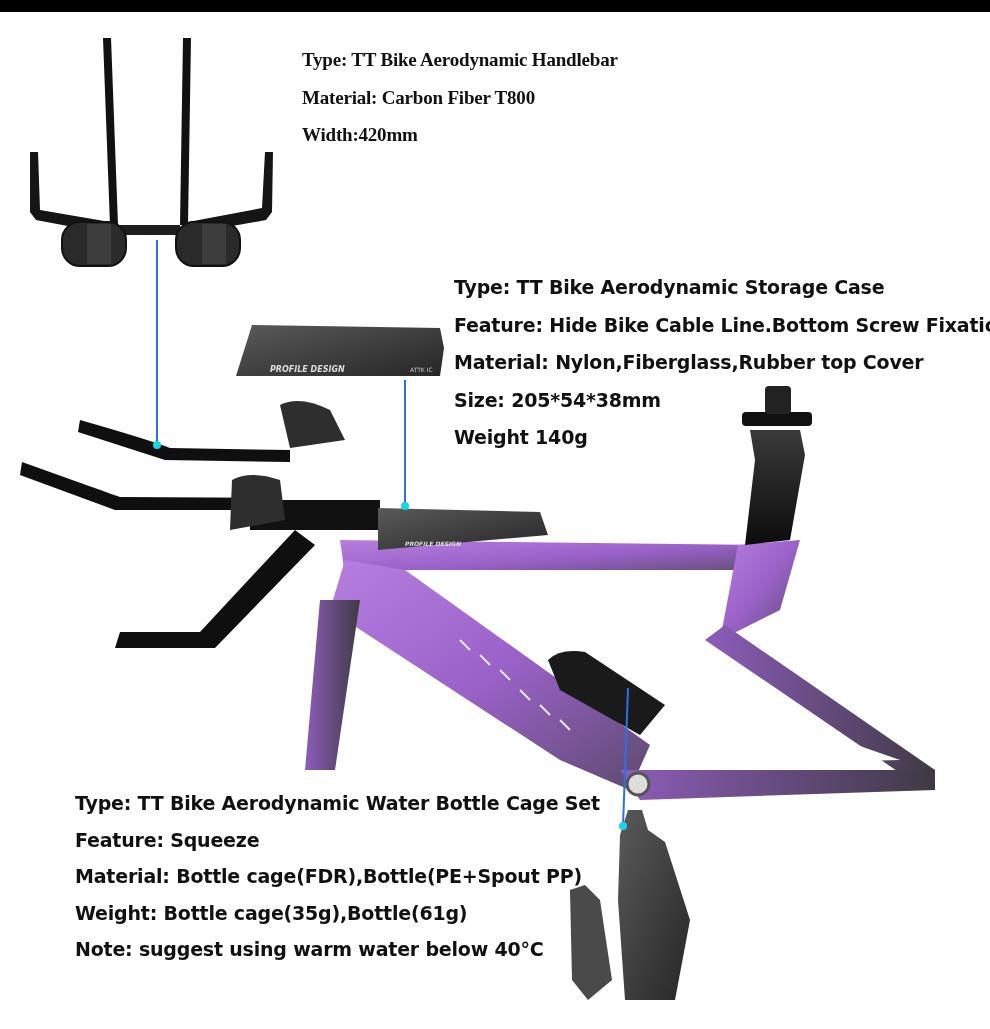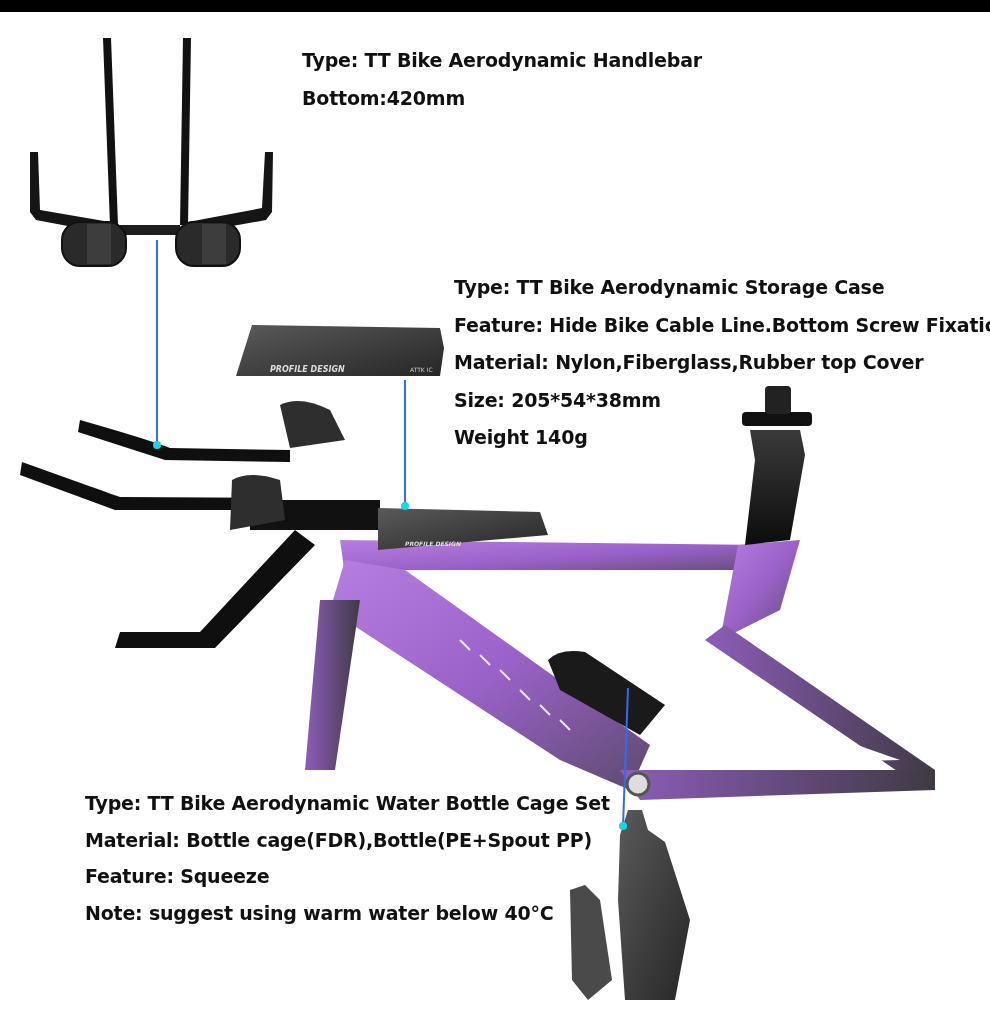--- a/index.html
+++ b/index.html
@@ -1,25 +1,25 @@
 <!DOCTYPE html>
 <html><head>
 <meta charset="utf-8">
 <style>
   html, body { margin: 0; padding: 0; background: #ffffff; }
   body { width: 990px; height: 1029px; position: relative; overflow: hidden; font-family: "DejaVu Sans", "Liberation Sans", sans-serif; color: #111; }
   .topbar { position: absolute; left: 0; top: 0; width: 990px; height: 12px; background: #000; }
   .art { position: absolute; left: 0; top: 0; width: 990px; height: 1029px; }
   .spec { position: absolute; margin: 0; padding: 0; list-style: none; }
   .spec li { font-weight: bold; font-size: 19px; white-space: nowrap; letter-spacing: -0.2px; }
-  .spec-handlebar { left: 302px; top: 46px; }
+  .spec-handlebar { left: 302px; top: 46px; font-family: Liberation Serif, serif; }
   .spec-handlebar li { height: 37.5px; line-height: 28px; }
   .spec-case { left: 454px; top: 273px; }
   .spec-case li { height: 37.5px; line-height: 28px; }
-  .spec-bottle { left: 85px; top: 789px; }
+  .spec-bottle { left: 75px; top: 789px; }
   .spec-bottle li { height: 36.6px; line-height: 28px; }
 </style>
 </head>
 <body>
 
 <div class="topbar"></div>
 
 <svg class="art" viewBox="0 0 990 1029" xmlns="http://www.w3.org/2000/svg">
   <defs>
     <linearGradient id="purp" x1="0" y1="0" x2="1" y2="1">
@@ -119,29 +119,31 @@
     <circle cx="157" cy="445" r="4" fill="#18d6e6"></circle>
     <line x1="405" y1="380" x2="405" y2="506" stroke="#2f6fe6" stroke-width="2"></line>
     <circle cx="405" cy="506" r="4" fill="#18d6e6"></circle>
     <line x1="628" y1="688" x2="623" y2="826" stroke="#2f6fe6" stroke-width="2"></line>
     <circle cx="623" cy="826" r="4" fill="#18d6e6"></circle>
   </g>
 </svg>
 
 <ul class="spec spec-handlebar">
   <li>Type: TT Bike Aerodynamic Handlebar</li>
-  <li>Bottom:420mm</li>
+  <li>Material: Carbon Fiber T800</li>
+  <li>Width:420mm</li>
 </ul>
 
 <ul class="spec spec-case">
   <li>Type: TT Bike Aerodynamic Storage Case</li>
   <li>Feature: Hide Bike Cable Line.Bottom Screw Fixation</li>
   <li>Material: Nylon,Fiberglass,Rubber top Cover</li>
   <li>Size: 205*54*38mm</li>
   <li>Weight 140g</li>
 </ul>
 
 <ul class="spec spec-bottle">
   <li>Type: TT Bike Aerodynamic Water Bottle Cage Set</li>
+  <li>Feature: Squeeze</li>
   <li>Material: Bottle cage(FDR),Bottle(PE+Spout PP)</li>
-  <li>Feature: Squeeze</li>
+  <li>Weight: Bottle cage(35g),Bottle(61g)</li>
   <li>Note: suggest using warm water below 40°C</li>
 </ul>
 
 </body></html>

